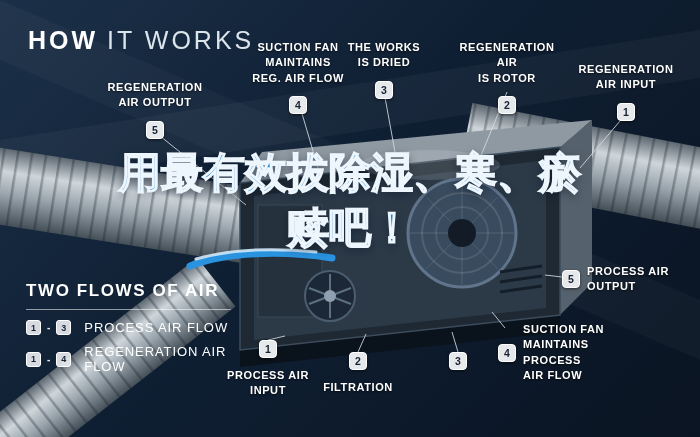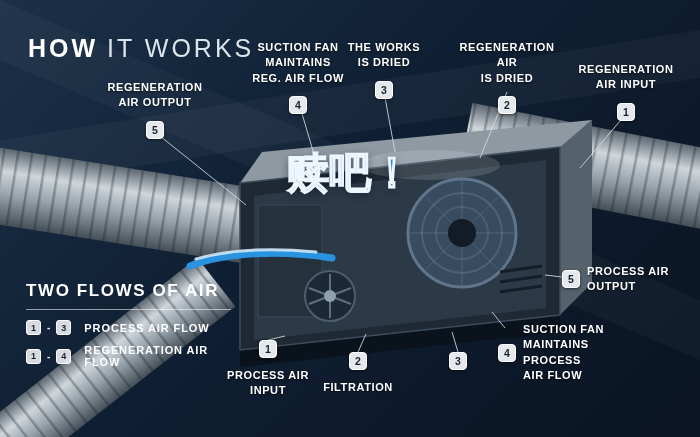--- a/index.html
+++ b/index.html
@@ -3,21 +3,21 @@
 <meta charset="utf-8">
 <style>
   html,body{margin:0;padding:0;background:#000;}
   #stage{
     position:relative;width:700px;height:437px;overflow:hidden;
     font-family:"Liberation Sans",sans-serif;
     background:linear-gradient(135deg,#1b3048 0%,#0f1f33 45%,#0a1422 100%);
   }
   .bg-svg{position:absolute;left:0;top:0;z-index:1;}
   
-  .title{position:absolute;left:28px;top:26px;z-index:4;font-size:25px;letter-spacing:3px;color:#fff;margin-top:8px;}
+  .title{position:absolute;left:28px;top:26px;z-index:4;font-size:25px;letter-spacing:3px;color:#fff;}
   .title .bold{font-weight:800;color:#ffffff;}
   .title .light{font-weight:300;color:#dce5ec;margin-left:9px;}
   
   .callout{position:absolute;z-index:4;}
   .c-col{display:flex;flex-direction:column;align-items:center;}
   .c-row{display:flex;align-items:center;gap:7px;}
   .c-label{
     color:#fff;font-size:11px;font-weight:700;letter-spacing:.6px;line-height:1.4;
     text-align:center;white-space:pre-line;text-shadow:0 1px 2px rgba(0,0,0,.65);
   }
@@ -32,21 +32,21 @@
   .legend{position:absolute;left:26px;top:281px;z-index:4;width:215px;}
   .legend-title{color:#fff;font-size:17px;font-weight:800;letter-spacing:1.6px;}
   .legend-divider{height:1px;background:rgba(255,255,255,.55);margin:8px 0 10px 0;width:205px;}
   .legend-row{display:flex;align-items:center;gap:6px;margin-bottom:9px;}
   .mini-badge{
     width:15px;height:15px;flex:0 0 15px;background:rgba(232,236,240,.92);color:#16222f;
     border:1px solid #fff;border-radius:3px;display:flex;align-items:center;justify-content:center;
     font-size:9px;font-weight:800;box-sizing:border-box;
   }
   .legend-dash{color:#e8edf2;font-size:10px;font-weight:700;}
-  .legend-label{color:#fff;font-size:11px;font-weight:700;letter-spacing:.9px;margin-left:7px;}
+  .legend-label{color:#fff;font-size:13px;font-weight:400;letter-spacing:.9px;margin-left:7px;}
   
   .overlay{
     position:absolute;left:0;right:0;top:146px;z-index:5;text-align:center;
     font-size:42px;line-height:1.3;font-weight:900;color:#1b87dd;
     -webkit-text-stroke:1.5px #eef6fd;
     text-shadow:0 3px 8px rgba(0,15,35,.55);
     pointer-events:none;
   }
   .swoosh{position:absolute;left:186px;top:246px;z-index:4;}
 </style>
@@ -146,21 +146,21 @@
 REG. AIR FLOW</div>
     <div class="badge gap-t">4</div>
   </div>
   <div class="callout c-col" style="left:342px;top:40px;width:84px;">
     <div class="c-label">THE WORKS
 IS DRIED</div>
     <div class="badge gap-t">3</div>
   </div>
   <div class="callout c-col" style="left:448px;top:40px;width:118px;">
     <div class="c-label">REGENERATION AIR
-IS DRIED</div>
+IS ROTOR</div>
     <div class="badge gap-t">2</div>
   </div>
   <div class="callout c-col" style="left:572px;top:62px;width:108px;">
     <div class="c-label">REGENERATION
 AIR INPUT</div>
     <div class="badge gap-t">1</div>
   </div>
   <div class="callout c-col" style="left:100px;top:80px;width:110px;">
     <div class="c-label">REGENERATION
 AIR OUTPUT</div>
@@ -208,16 +208,17 @@
       <span class="legend-label">REGENERATION AIR FLOW</span>
     </div>
   </div>
 
   <svg class="swoosh" width="150" height="30" viewBox="0 0 150 30">
     <path d="M4 20 C 40 6, 95 4, 146 12" stroke="#2a93e0" stroke-width="7" fill="none" stroke-linecap="round"></path>
     <path d="M10 13 C 45 3, 90 2, 130 6" stroke="#cfe9fb" stroke-width="3" fill="none" stroke-linecap="round" opacity="0.9"></path>
   </svg>
 
   <div class="overlay">
+    <div>用最有效拔除湿、寒、瘀</div>
     <div>赎吧！</div>
   </div>
 
 </div>
 
 </body></html>

